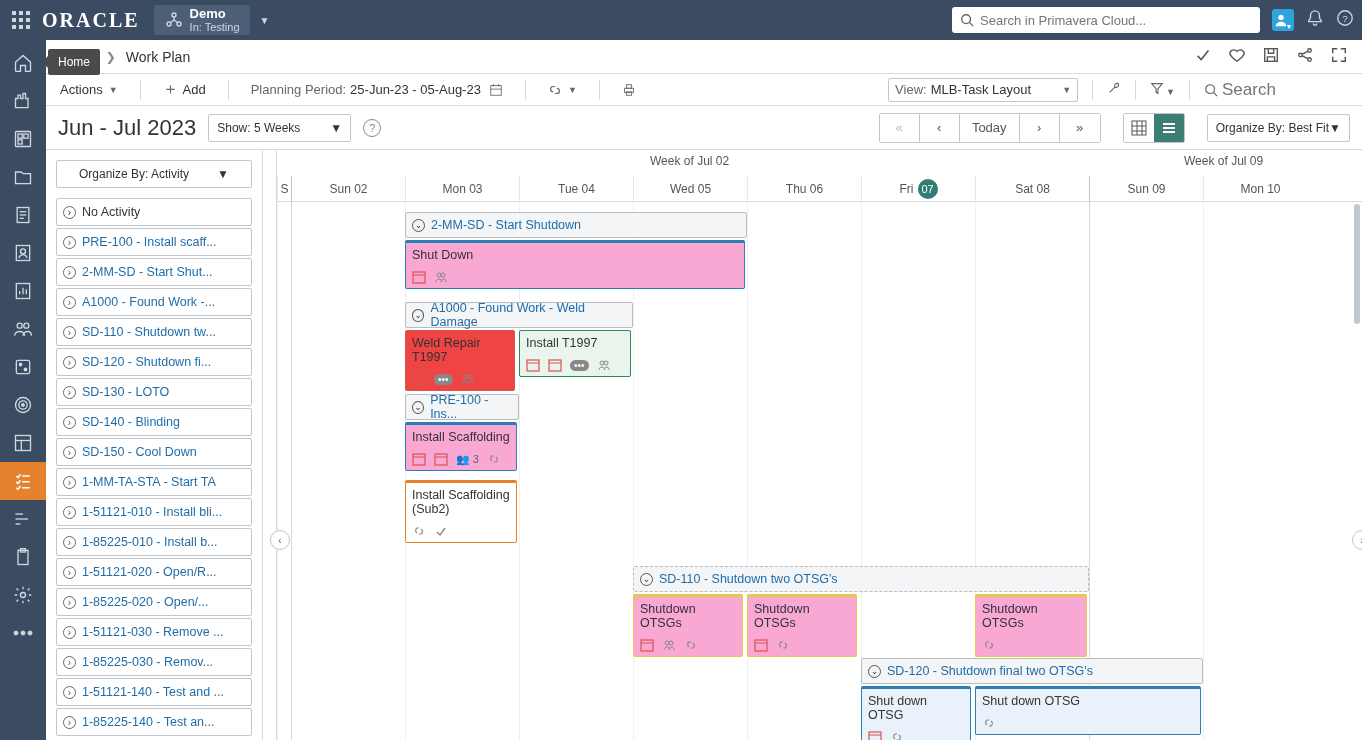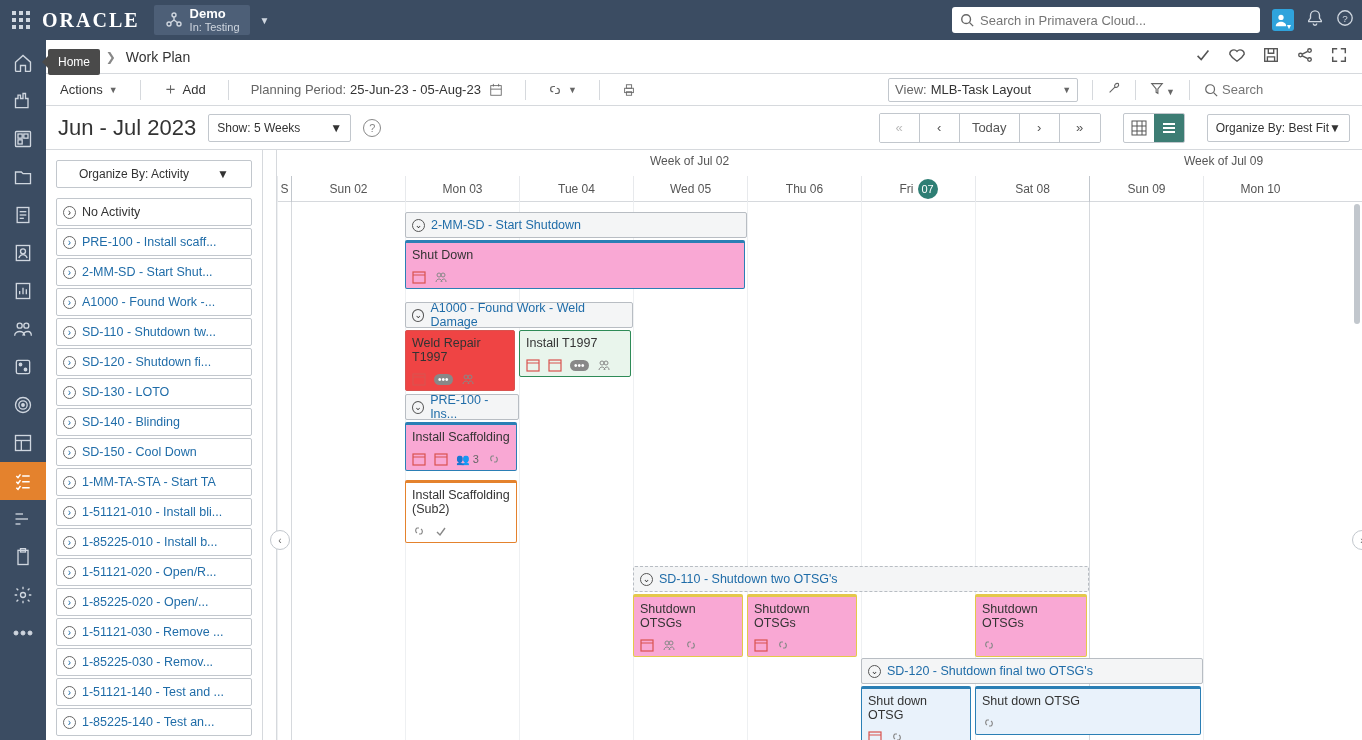--- a/index.html
+++ b/index.html
@@ -34,21 +34,21 @@
   .breadcrumb .chev { color:#888; font-size:12px;}
   .bc-icons { margin-left:auto; display:flex; gap:16px; color:#555;}
   .bc-icons span, .bc-icons svg { cursor:pointer; }
   
   .toolbar { height:32px; border-bottom:1px solid #d6d9dd; display:flex; align-items:center; padding:0 10px; font-size:13px; color:#333; gap:12px; }
   .toolbar .sep { width:1px; height:20px; background:#d6d9dd; margin:0 6px;}
   .toolbar .tb-btn { display:flex; align-items:center; gap:4px; cursor:pointer; padding:2px 4px; color:#333;}
   .toolbar .caret { font-size:9px; color:#666; margin-left:2px;}
   .toolbar .tb-right { margin-left:auto; display:flex; align-items:center; gap:8px;}
   .toolbar .view-wrap { display:flex; align-items:center; border:1px solid #c2c7cd; height:24px; border-radius:2px; padding:0 6px; gap:4px; min-width:190px;}
-  .toolbar input.tsrch { border:none; outline:none; font-size:13px; width:130px; }
+  .toolbar input.tsrch { border:none; outline:none; font-size:17px; width:130px; }
   
   .hdr2 { height:44px; display:flex; align-items:center; padding:0 12px; gap:12px; border-bottom:1px solid #d6d9dd;}
   .hdr2 h1 { font-size:22px; font-weight:400; color:#333; }
   .show-sel { border:1px solid #c2c7cd; height:28px; display:flex; align-items:center; padding:0 8px; font-size:12px; border-radius:2px; gap:30px; cursor:pointer;}
   .hdr2 .qmark { width:18px;height:18px;border:1.4px solid #888;border-radius:50%;display:flex;align-items:center;justify-content:center;font-size:11px;color:#888;}
   .hdr2 .navbtns { display:flex; border:1px solid #c2c7cd; border-radius:2px; overflow:hidden; margin-left:auto;}
   .hdr2 .navbtns button { width:40px; height:28px; border:none; background:#fff; border-right:1px solid #c2c7cd; cursor:pointer; color:#555; font-size:13px;}
   .hdr2 .navbtns button:last-child{border-right:none;}
   .hdr2 .navbtns button:disabled{color:#bbb;}
   .hdr2 .viewtoggle { display:flex; border:1px solid #c2c7cd; border-radius:2px; overflow:hidden; margin-left:10px;}

